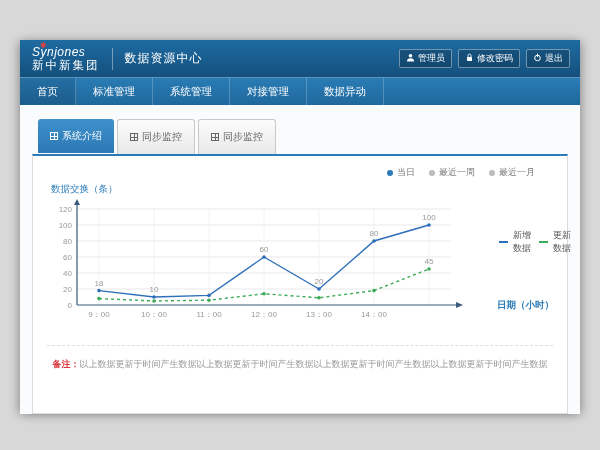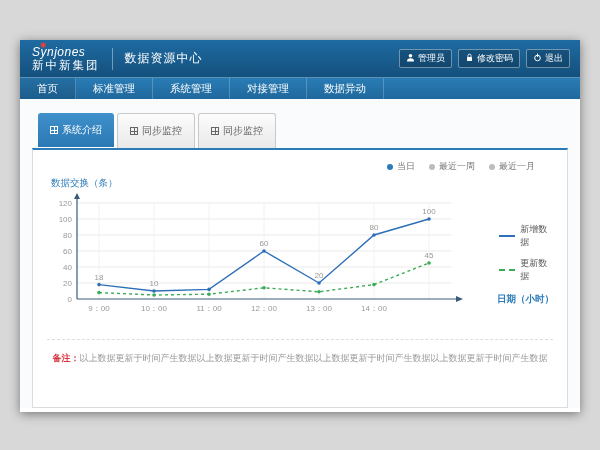--- a/index.html
+++ b/index.html
@@ -10,42 +10,42 @@
   .header{height:37px;background:linear-gradient(#1e6ba2,#14507d);display:flex;align-items:center;padding:0 10px;color:#fff}
   .logo{position:relative;line-height:1.1;padding-left:2px}
   .logo-en{display:block;font-size:12px;font-style:italic;font-weight:normal;letter-spacing:.5px}
   .logo-mark{position:absolute;left:10px;top:-4px;font-style:normal;font-size:8px;color:#e8413c}
   .logo-cn{display:block;font-size:11.5px;font-weight:normal;letter-spacing:2px}
   .hdr-div{width:1px;height:22px;background:rgba(255,255,255,.4);margin:0 12px}
   .app-title{font-size:12px;font-weight:normal;letter-spacing:1px}
   .hdr-right{margin-left:auto;display:flex;gap:6px}
   .hdr-btn{display:flex;align-items:center;gap:3px;background:rgba(0,0,0,.18);border:1px solid rgba(255,255,255,.4);border-radius:2px;padding:2px 6px;font-size:9px;color:#fff;cursor:pointer;white-space:nowrap}
   
-  .nav{height:22px;background:linear-gradient(#2a7cb5,#1f689d);border-top:1px solid rgba(255,255,255,.28);display:flex}
+  .nav{height:28px;background:linear-gradient(#2a7cb5,#1f689d);border-top:1px solid rgba(255,255,255,.28);display:flex}
   .nav-item{display:flex;align-items:center;padding:0 17px;font-size:10.5px;color:#fff;border-right:1px solid rgba(255,255,255,.22);cursor:pointer}
   .nav-item.active{background:rgba(0,0,0,.10)}
   
   .content{padding:14px 12px 0;background:#fafbfc;height:309px}
   .tabs{display:flex;padding-left:6px}
   .tab{display:flex;align-items:center;gap:4px;height:23px;padding:17px 12px;font-size:10px;border-radius:3px 3px 0 0;margin-right:3px;cursor:pointer}
   .tab.active{background:linear-gradient(#3f90cb,#2b79b4);color:#fff}
   .tab.inactive{background:linear-gradient(#fcfcfc,#e9e9e9);border:1px solid #c9c9c9;border-bottom:none;color:#666}
   .tab-icon{width:8px;height:8px;border:1px solid currentColor;
     background:linear-gradient(currentColor,currentColor) center/100% 1px no-repeat,
                linear-gradient(currentColor,currentColor) center/1px 100% no-repeat}
   .panel{background:#fff;border:1px solid #dcdcdc;border-top:2px solid #2b7bb9;padding:6px 14px 0;height:260px}
   
   .filters{display:flex;justify-content:flex-end;gap:14px;margin:4px 18px 4px 0}
   .filter{display:flex;align-items:center;gap:4px;font-size:9px;color:#777;cursor:pointer}
   .dot{width:6px;height:6px;border-radius:50%;background:#bcbcbc}
   .y-title{font-size:9.5px;color:#2b7bb9;font-weight:normal;margin:0 0 3px 4px}
   .chart-row{display:flex;margin-top:2px}
   svg.chart{flex:none;display:block}
   .right-col{position:relative;flex:1;height:130px}
-  .legend{position:absolute;top:30px;left:2px;display:flex;flex-direction:column;gap:8px}
+  .legend{position:absolute;top:30px;left:2px;display:flex;flex-direction:row;gap:8px}
   .legend-entry{display:flex;align-items:center;gap:5px;font-size:9px;color:#555;cursor:pointer}
   .legend-sample{width:18px;height:0;border-top:2px solid #2e6fba}
   .x-title{position:absolute;top:100px;left:0;font-size:9.5px;color:#2b7bb9;font-weight:bold;white-space:nowrap}
   
   .note-wrap{margin-top:16px;border-top:1px dashed #ddd;padding-top:12px;text-align:center;font-size:9px;color:#999}
   .note-prefix{color:#d9363e;font-weight:bold}
   .tick{font-size:8px;fill:#999}
 </style>
 </head>
 <body>

